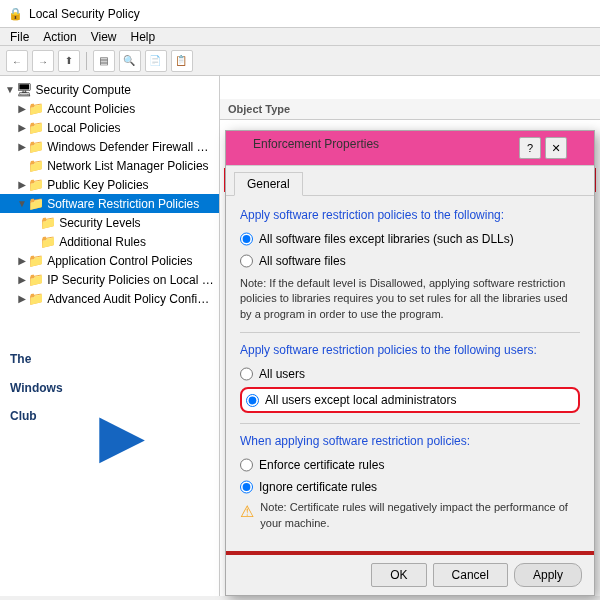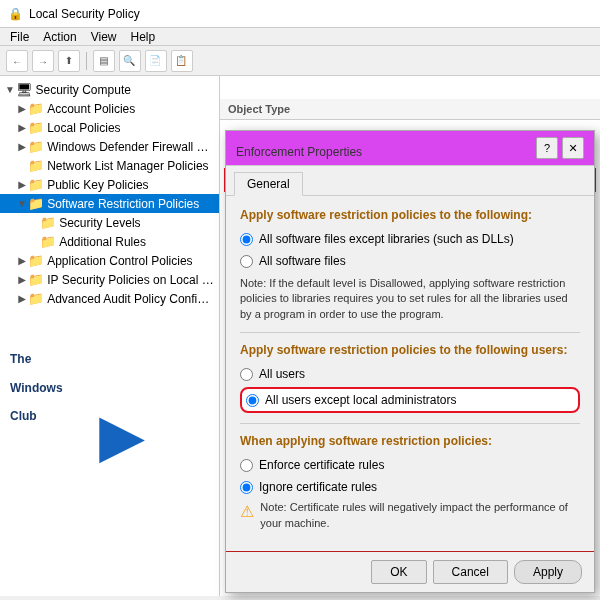--- a/index.html
+++ b/index.html
@@ -135,25 +135,25 @@
       position: absolute;
       top: 130px;
       left: 225px;
       width: 370px;
       background: #f0f0f0;
       border: 1px solid #aaa;
       box-shadow: 4px 4px 12px rgba(0,0,0,0.35);
       pointer-events: all;
     }
     .dialog-title-bar {
-      background: #d946ef;
-      border-bottom: 1px solid #ccc;
-      padding: 6px 10px;
-      display: flex;
-      align-items: flex-end;
+      background: #ec4899;
+      border-bottom: 1px solid #ccc;
+      padding: 6px 27px;
+      display: flex;
+      align-items: flex-start;
       justify-content: space-between;
     }
     .dialog-title { font-size: 12px; color: #333; font-weight: normal; }
     .dialog-controls { display: flex; gap: 4px; }
     .dialog-ctrl-btn {
       width: 22px; height: 22px;
       border: 1px solid #aaa;
       background: #f0f0f0;
       border-radius: 2px;
       display: flex; align-items: center; justify-content: center;
@@ -180,40 +180,40 @@
       margin-bottom: -1px;
       position: relative;
       z-index: 1;
     }
     .dialog-content {
       padding: 10px 14px;
       font-size: 12px;
       line-height: 1.5;
     }
     .dialog-section { margin-bottom: 10px; }
-    .dialog-section-text { margin-bottom: 6px; color: #a16207; font-weight: bold; }
-    .radio-row { display: flex; align-items: center; gap: 6px; margin-bottom: 4px; }
+    .dialog-section-text { margin-bottom: 6px; color: #1d4ed8; }
+    .radio-row { display: flex; gap: 6px; margin-bottom: 4px; }
     .radio-input { cursor: pointer; }
     .note-text { font-size: 11px; color: #333; line-height: 1.4; margin: 6px 0; }
     .highlighted-radio-row {
       border: 2px solid #e81123;
       padding: 2px 4px;
       border-radius: 8px;
       background: #fff;
       display: flex; align-items: center; gap: 6px; margin-bottom: 4px;
     }
     .warning-row { display: flex; gap: 6px; align-items: flex-start; margin-top: 4px; }
     .warning-icon { font-size: 16px; color: #f5a623; flex-shrink: 0; }
     .warning-text { font-size: 11px; color: #333; line-height: 1.4; }
     .dialog-footer {
       display: flex;
       justify-content: flex-end;
       gap: 6px;
       padding: 8px 12px;
-      border-top: 1px solid #b91c1c;
+      border-top: 4px solid #b91c1c;
       background: #f0f0f0;
     }
     .footer-btn {
       padding: 4px 18px;
       border: 1px solid #aaa;
       background: #e8e8e8;
       border-radius: 2px;
       cursor: pointer;
       font-size: 12px;
     }

